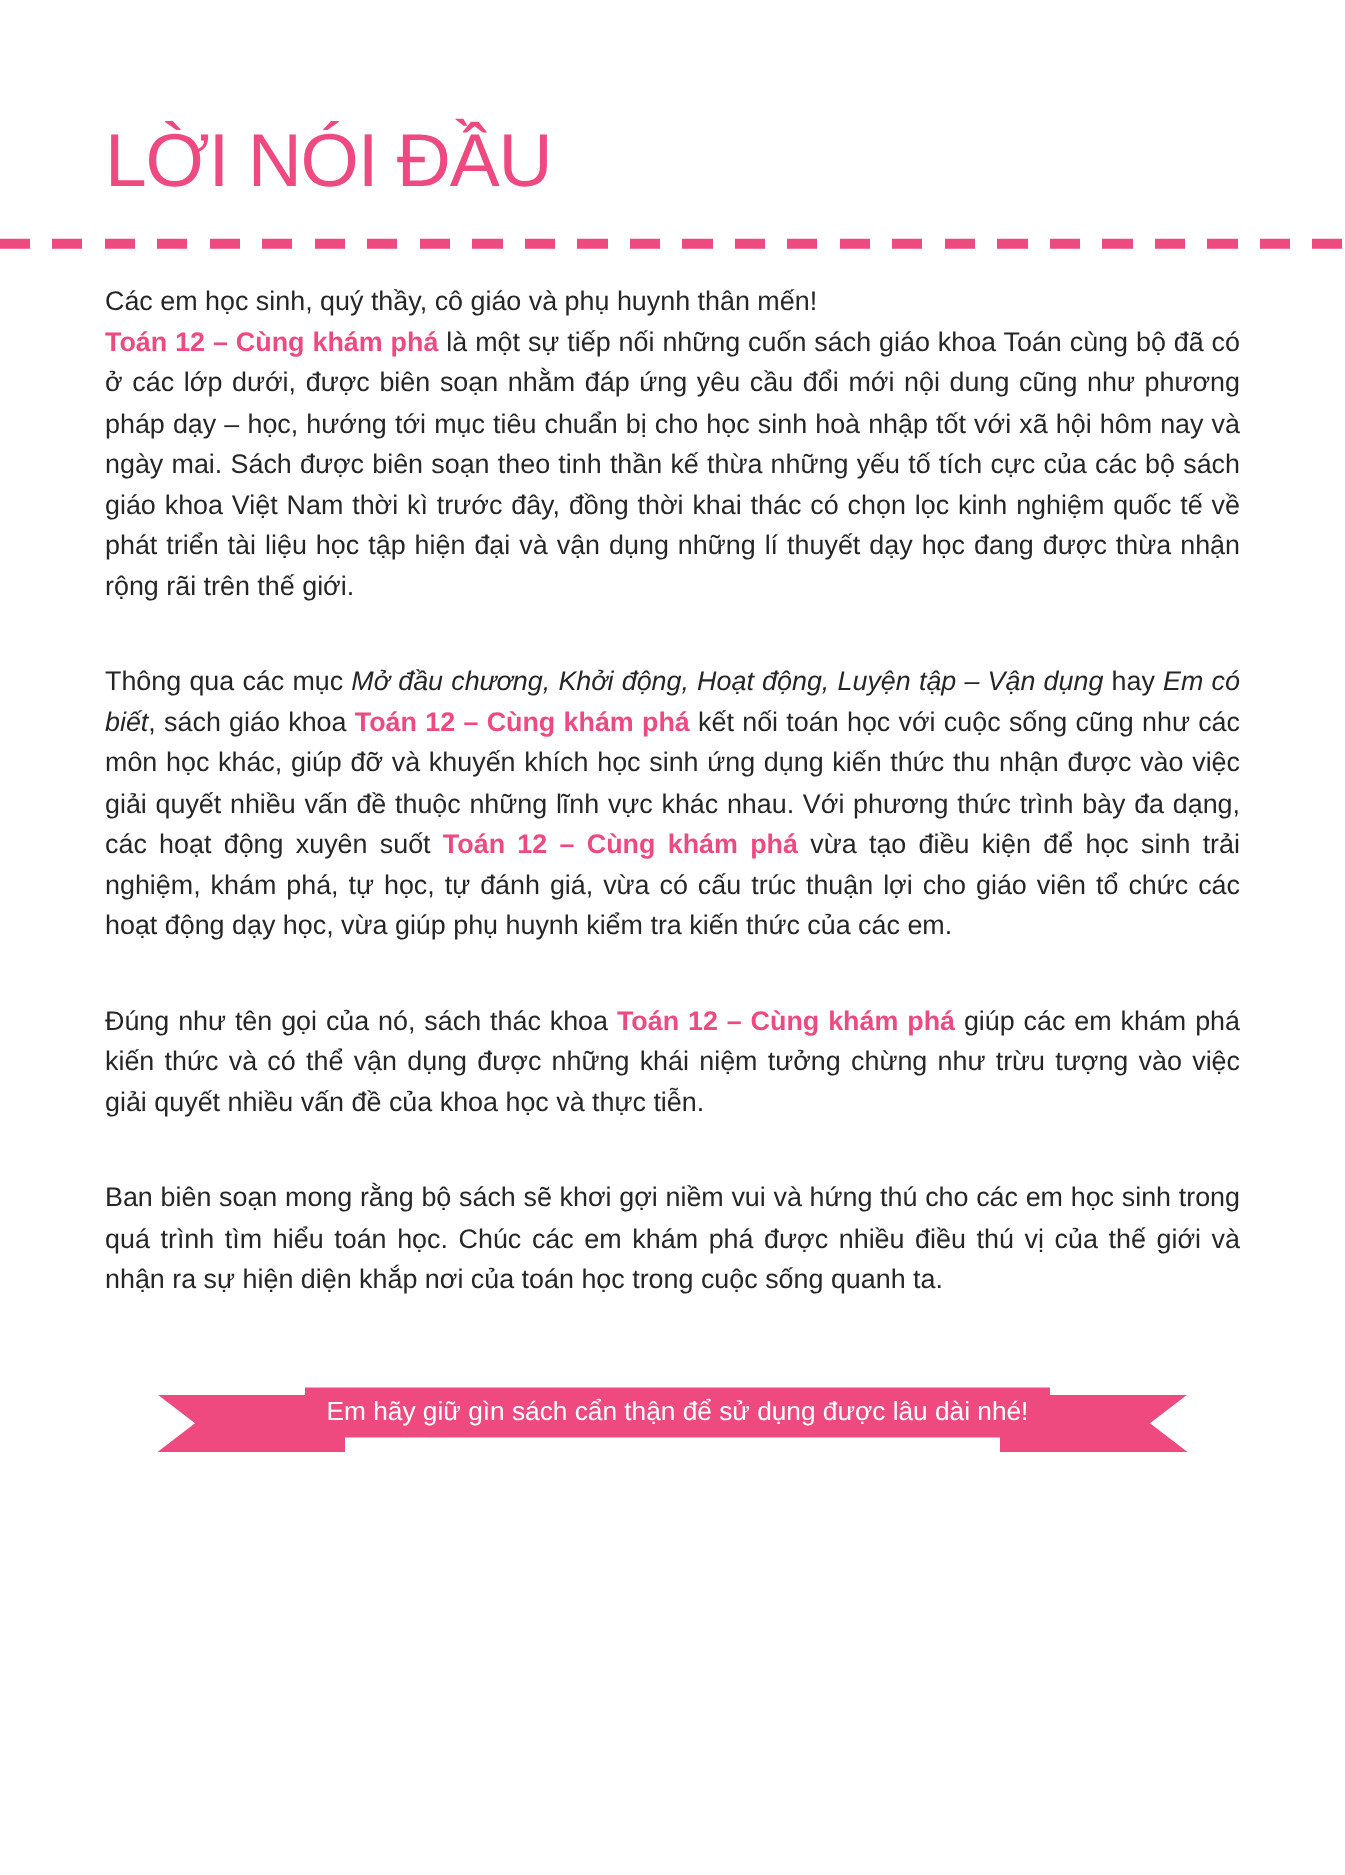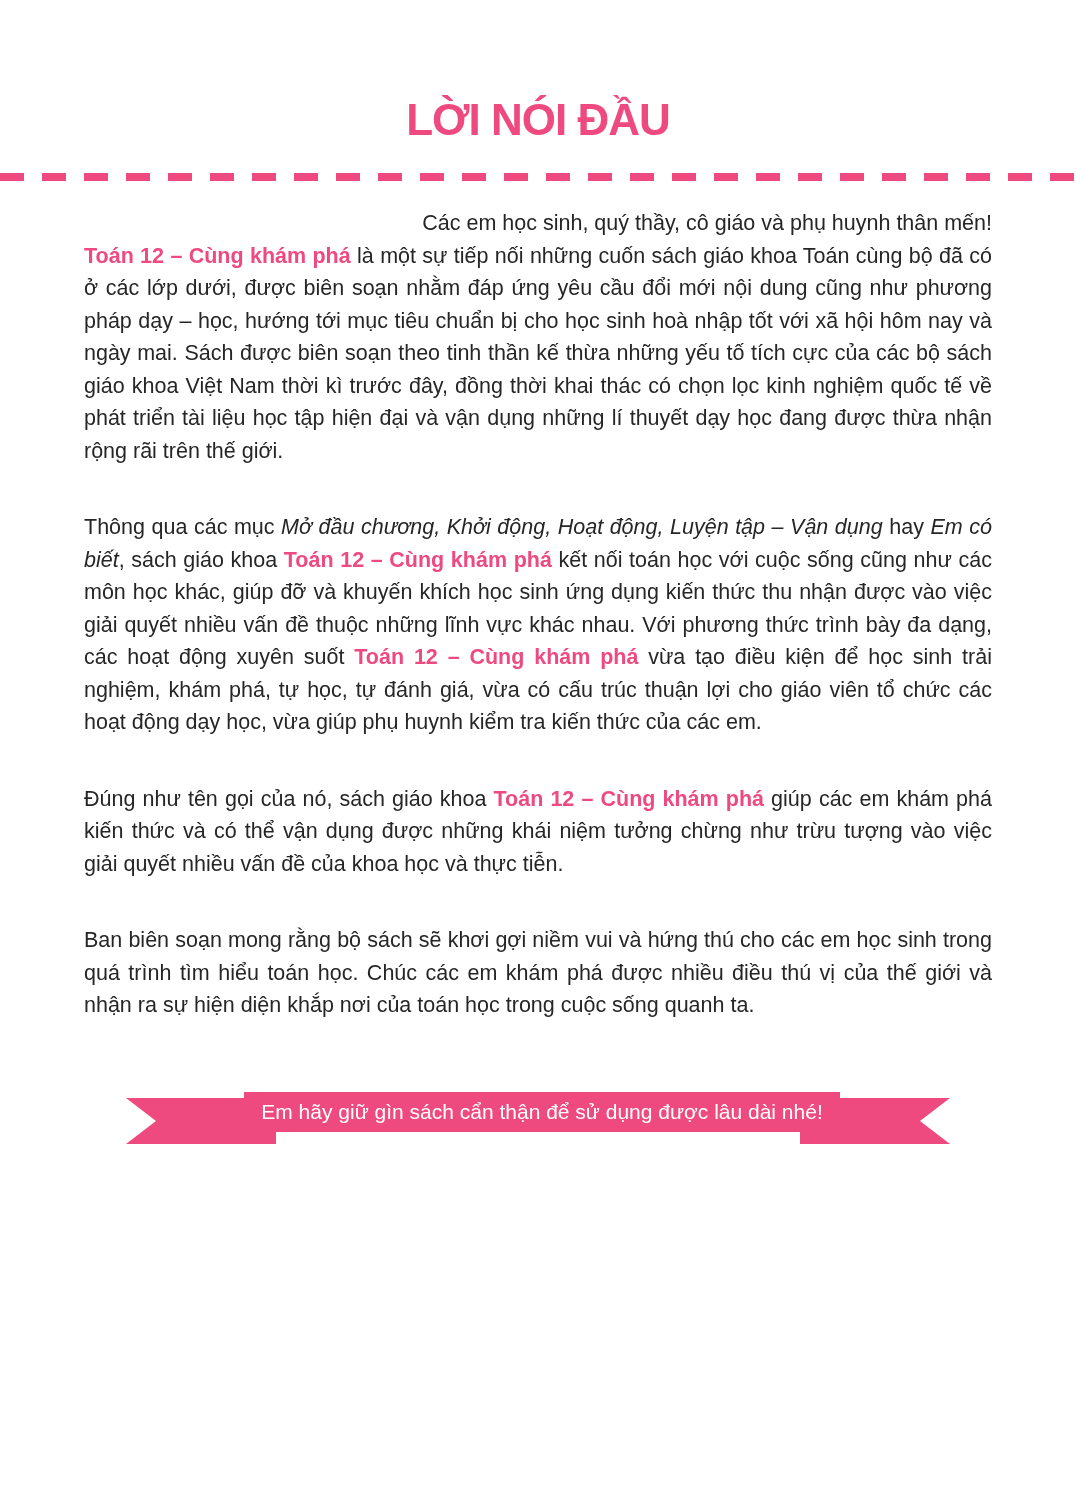--- a/index.html
+++ b/index.html
@@ -11,26 +11,25 @@
   body {
     width: 1076px;
     height: 1500px;
     background: #ffffff;
     font-family: "Liberation Sans", sans-serif;
     color: var(--body-text);
     overflow: hidden;
   }
   .page-title {
     margin: 96px 84px 0 84px;
-    font-size: 44px;
+    font-size: 60px;
     line-height: 1.1;
-    font-weight: bold;
+    font-weight: normal;
     letter-spacing: -1px;
     color: var(--accent);
-    text-align: center;
   }
   .dashed-rule {
     margin-top: 29px;
     width: 100%;
     height: 8px;
     background: repeating-linear-gradient(
       90deg,
       var(--accent) 0px, var(--accent) 24px,
       transparent 24px, transparent 42px
     );
@@ -38,21 +37,21 @@
   .content {
     margin: 26px 84px 0 84px;
   }
   .para {
     margin: 0;
     font-size: 21.5px;
     line-height: 32.5px;
     text-align: justify;
   }
   .para.block { margin-top: 44px; }
-  .para.greeting { text-align: right; margin-left: 48px; }
+  .para.greeting { text-align: left; }
   .run-brand {
     color: var(--accent);
     font-weight: bold;
   }
   .run-i { font-style: italic; margin-top: 40px; }
   .ribbon {
     position: relative;
     width: 824px;
     height: 54px;
     margin: 70px auto 0 auto;
@@ -99,21 +98,21 @@
 
   <div class="dashed-rule"></div>
 
   <div class="content">
     <p class="para greeting"><span>Các em học sinh, quý thầy, cô giáo và phụ huynh thân mến!</span></p>
 
     <p class="para"><span class="run-brand">Toán 12 – Cùng khám phá</span><span> là một sự tiếp nối những cuốn sách giáo khoa Toán cùng bộ đã có ở các lớp dưới, được biên soạn nhằm đáp ứng yêu cầu đổi mới nội dung cũng như phương pháp dạy – học, hướng tới mục tiêu chuẩn bị cho học sinh hoà nhập tốt với xã hội hôm nay và ngày mai. Sách được biên soạn theo tinh thần kế thừa những yếu tố tích cực của các bộ sách giáo khoa Việt Nam thời kì trước đây, đồng thời khai thác có chọn lọc kinh nghiệm quốc tế về phát triển tài liệu học tập hiện đại và vận dụng những lí thuyết dạy học đang được thừa nhận rộng rãi trên thế giới.</span></p>
 
     <p class="para block"><span>Thông qua các mục </span><span class="run-i">Mở đầu chương, Khởi động, Hoạt động, Luyện tập – Vận dụng</span><span> hay </span><span class="run-i">Em có biết</span><span>, sách giáo khoa </span><span class="run-brand">Toán 12 – Cùng khám phá</span><span> kết nối toán học với cuộc sống cũng như các môn học khác, giúp đỡ và khuyến khích học sinh ứng dụng kiến thức thu nhận được vào việc giải quyết nhiều vấn đề thuộc những lĩnh vực khác nhau. Với phương thức trình bày đa dạng, các hoạt động xuyên suốt </span><span class="run-brand">Toán 12 – Cùng khám phá</span><span> vừa tạo điều kiện để học sinh trải nghiệm, khám phá, tự học, tự đánh giá, vừa có cấu trúc thuận lợi cho giáo viên tổ chức các hoạt động dạy học, vừa giúp phụ huynh kiểm tra kiến thức của các em.</span></p>
 
-    <p class="para block"><span>Đúng như tên gọi của nó, sách giáo khoa </span><span class="run-brand">Toán 12 – Cùng khám phá</span><span> giúp các em khám phá kiến thức và có thể vận dụng được những khái niệm tưởng chừng như trừu tượng vào việc giải quyết nhiều vấn đề của khoa học và thực tiễn.</span></p>
+    <p class="para block"><span>Đúng như tên gọi của nó, sách thác khoa </span><span class="run-brand">Toán 12 – Cùng khám phá</span><span> giúp các em khám phá kiến thức và có thể vận dụng được những khái niệm tưởng chừng như trừu tượng vào việc giải quyết nhiều vấn đề của khoa học và thực tiễn.</span></p>
 
     <p class="para block"><span>Ban biên soạn mong rằng bộ sách sẽ khơi gợi niềm vui và hứng thú cho các em học sinh trong quá trình tìm hiểu toán học. Chúc các em khám phá được nhiều điều thú vị của thế giới và nhận ra sự hiện diện khắp nơi của toán học trong cuộc sống quanh ta.</span></p>
   </div>
 
   <div class="ribbon">
     <div class="ribbon-tail left"></div>
     <div class="ribbon-tail right"></div>
     <div class="ribbon-band">
       <span>Em hãy giữ gìn sách cẩn thận để sử dụng được lâu dài nhé!</span>
     </div>

